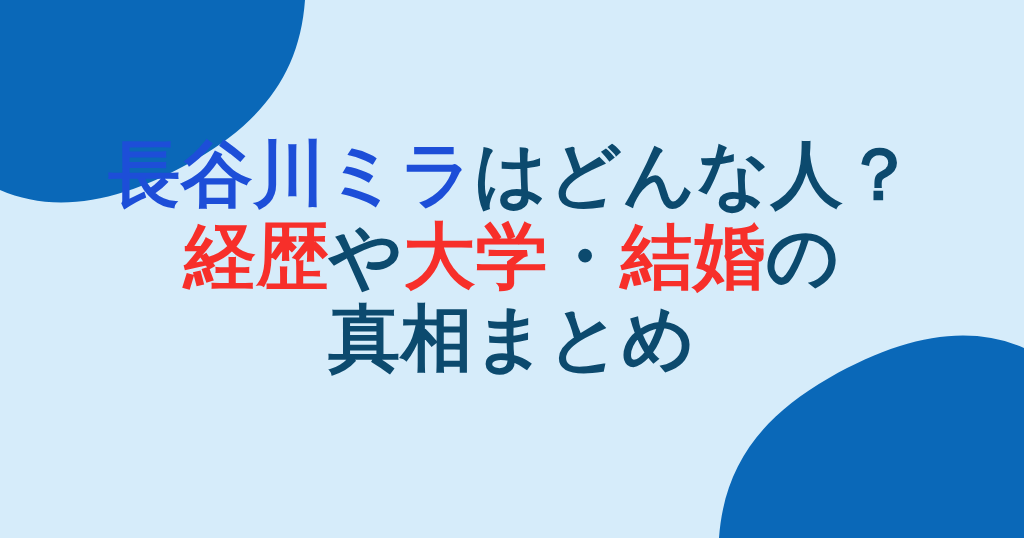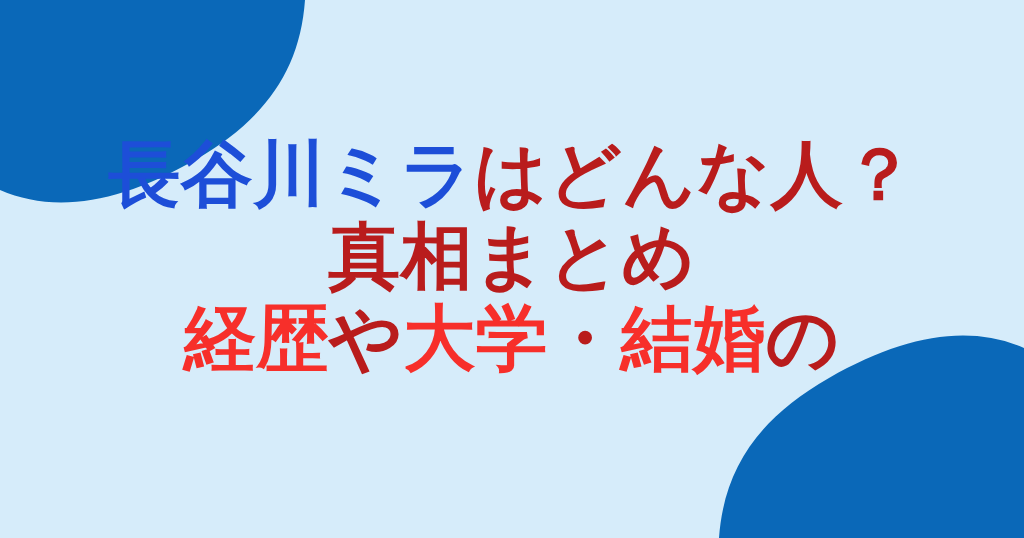--- a/index.html
+++ b/index.html
@@ -33,41 +33,41 @@
     font-weight: 700;
     letter-spacing: 0.5px;
     white-space: nowrap;
   }
   .line {
     display: block;
     height: 82px;
   }
   .seg { display: inline; }
   .c-orange { color: #1d4ed8; }
-  .c-blue   { color: #b91c1c; }
+  .c-blue   { color: #0c4a6e; }
   .c-red    { color: #f72f2a; }
 </style>
 </head>
 <body>
 
 <div id="canvas">
 
   <svg class="blob-layer" viewBox="0 0 1024 538" preserveAspectRatio="none">
     <path d="M0,0 L305,0 C300,70 265,120 195,160 C120,203 55,214 0,190 Z" fill="#0a68b8"></path>
     <path d="M1024,538 L719,538 C724,468 759,418 829,378 C904,335 969,324 1024,348 Z" fill="#0a68b8"></path>
   </svg>
 
   <div class="title-block">
 
     <span class="line">
       <span class="seg c-orange">長谷川ミラ</span><span class="seg c-blue">はどんな人？</span>
     </span>
 
     <span class="line">
-      <span class="seg c-blue">真相まとめ</span>
+      <span class="seg c-red">経歴</span><span class="seg c-blue">や</span><span class="seg c-red">大学</span><span class="seg c-blue">・</span><span class="seg c-red">結婚</span><span class="seg c-blue">の</span>
     </span>
 
     <span class="line">
-      <span class="seg c-red">経歴</span><span class="seg c-blue">や</span><span class="seg c-red">大学</span><span class="seg c-blue">・</span><span class="seg c-red">結婚</span><span class="seg c-blue">の</span>
+      <span class="seg c-blue">真相まとめ</span>
     </span>
 
   </div>
 </div>
 
 </body></html>

